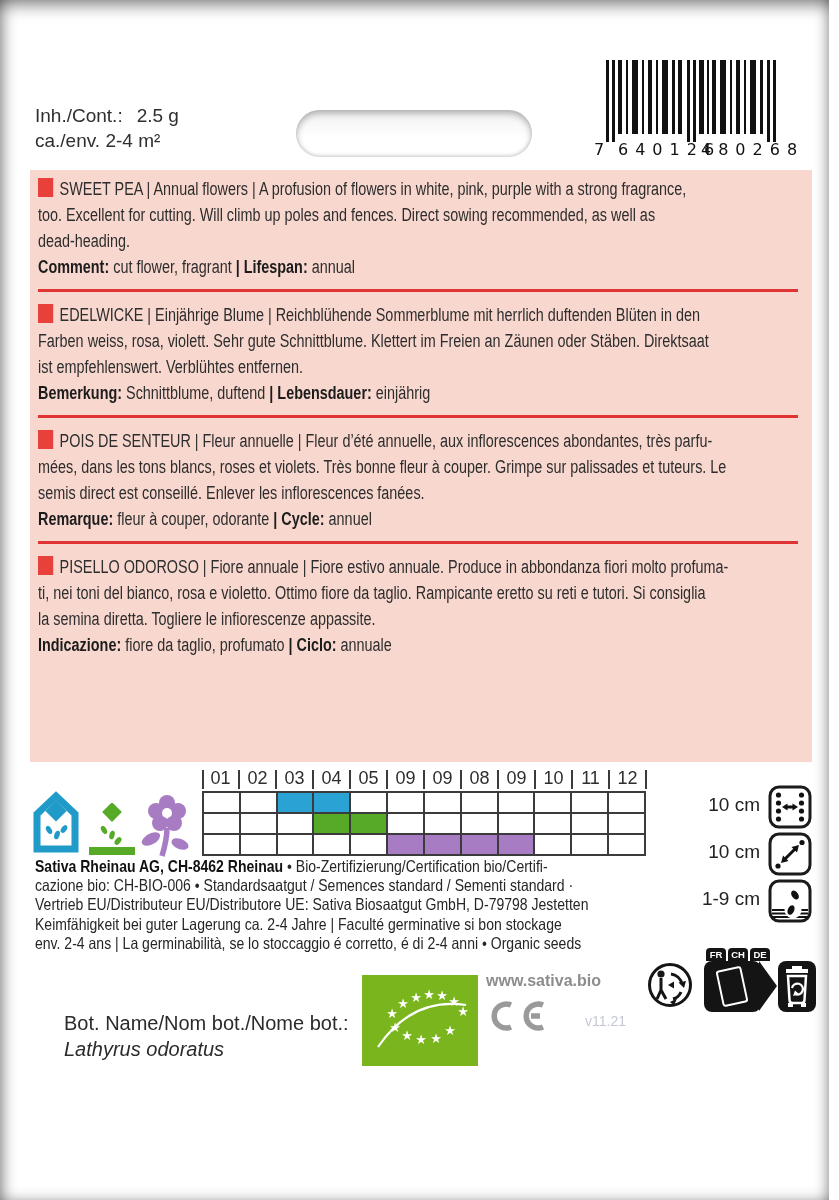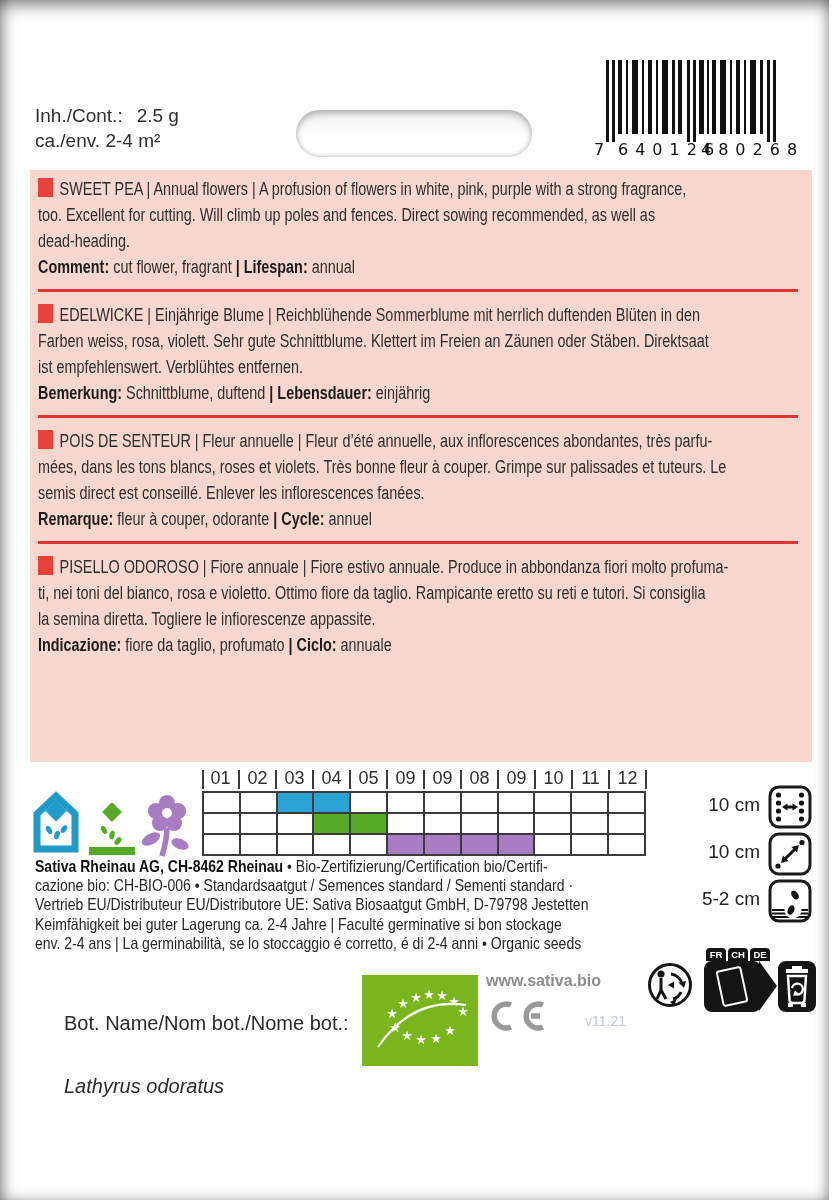--- a/index.html
+++ b/index.html
@@ -46,21 +46,21 @@
   
   .sp-row{position:absolute;left:640px;width:172px;height:44px;}
   .sp-label{position:absolute;right:52px;top:9px;font-size:19px;color:#222;white-space:nowrap;}
   .sp-icon{position:absolute;right:0;top:0;}
   
   .company{position:absolute;left:35px;top:857px;width:616px;}
   .cline{font-size:16.5px;line-height:19.2px;white-space:nowrap;transform:scaleX(.85);transform-origin:0 50%;color:#262626;}
   .cline b{color:#111;}
   
   .bot-label{position:absolute;left:64px;top:1012px;font-size:20px;color:#2b2b2b;}
-  .bot-name{position:absolute;left:64px;top:1038px;font-size:20px;font-style:italic;color:#2b2b2b;margin-top:37px;}
+  .bot-name{position:absolute;left:64px;top:1038px;font-size:20px;font-style:italic;color:#2b2b2b;}
   .eu-logo{position:absolute;left:362px;top:975px;}
   .site-url{position:absolute;left:486px;top:972px;font-size:16px;font-weight:bold;color:#8d8d8d;}
   .ce-mark{position:absolute;left:487px;top:1000px;}
   .version{position:absolute;left:585px;top:1013px;font-size:14px;color:#c3c8d2;}
   .triman{position:absolute;left:646px;top:961px;}
   .disposal{position:absolute;left:704px;top:948px;width:112px;height:66px;}
   .tabs{position:absolute;left:2px;top:0;display:flex;gap:2px;}
   .tab{background:#141414;color:#fff;font-size:9.5px;font-weight:bold;width:20px;height:13px;
     border-radius:4px 4px 0 0;text-align:center;line-height:14px;}
   .disp-body{position:absolute;left:0;top:13px;height:51px;}
@@ -262,21 +262,21 @@
     <svg class="sp-icon" width="44" height="44" viewBox="0 0 44 44">
       <rect x="2" y="2" width="40" height="40" rx="9" fill="#fff" stroke="#1b1b1b" stroke-width="3"></rect>
       <circle cx="34" cy="10.5" r="2.6" fill="#111"></circle>
         <circle cx="10" cy="34" r="2.6" fill="#111"></circle>
       <line x1="16" y1="28" x2="28" y2="16" stroke="#111" stroke-width="3"></line>
       <polygon points="13,31 15,23.5 20.5,29" fill="#111"></polygon>
       <polygon points="31,13 23.5,15 29,20.5" fill="#111"></polygon>
     </svg>
   </div>
   <div class="sp-row" style="top:879px;">
-    <span class="sp-label">5-2 cm</span>
+    <span class="sp-label">1-9 cm</span>
     <svg class="sp-icon" width="44" height="44" viewBox="0 0 44 44">
       <rect x="2" y="2" width="40" height="40" rx="9" fill="#fff" stroke="#1b1b1b" stroke-width="3"></rect>
       <g stroke="#111" stroke-width="2">
         <line x1="4" y1="31" x2="40" y2="31"></line>
           <line x1="4" y1="34.5" x2="40" y2="34.5"></line>
         <line x1="4" y1="38" x2="40" y2="38"></line>
       </g>
       <circle cx="25" cy="31" r="8.5" fill="#fff"></circle>
       <ellipse cx="27" cy="16" rx="3.2" ry="5" fill="#111" transform="rotate(-35 27 16)"></ellipse>
       <ellipse cx="23" cy="31" rx="3.2" ry="5" fill="#111" transform="rotate(25 23 31)"></ellipse>

